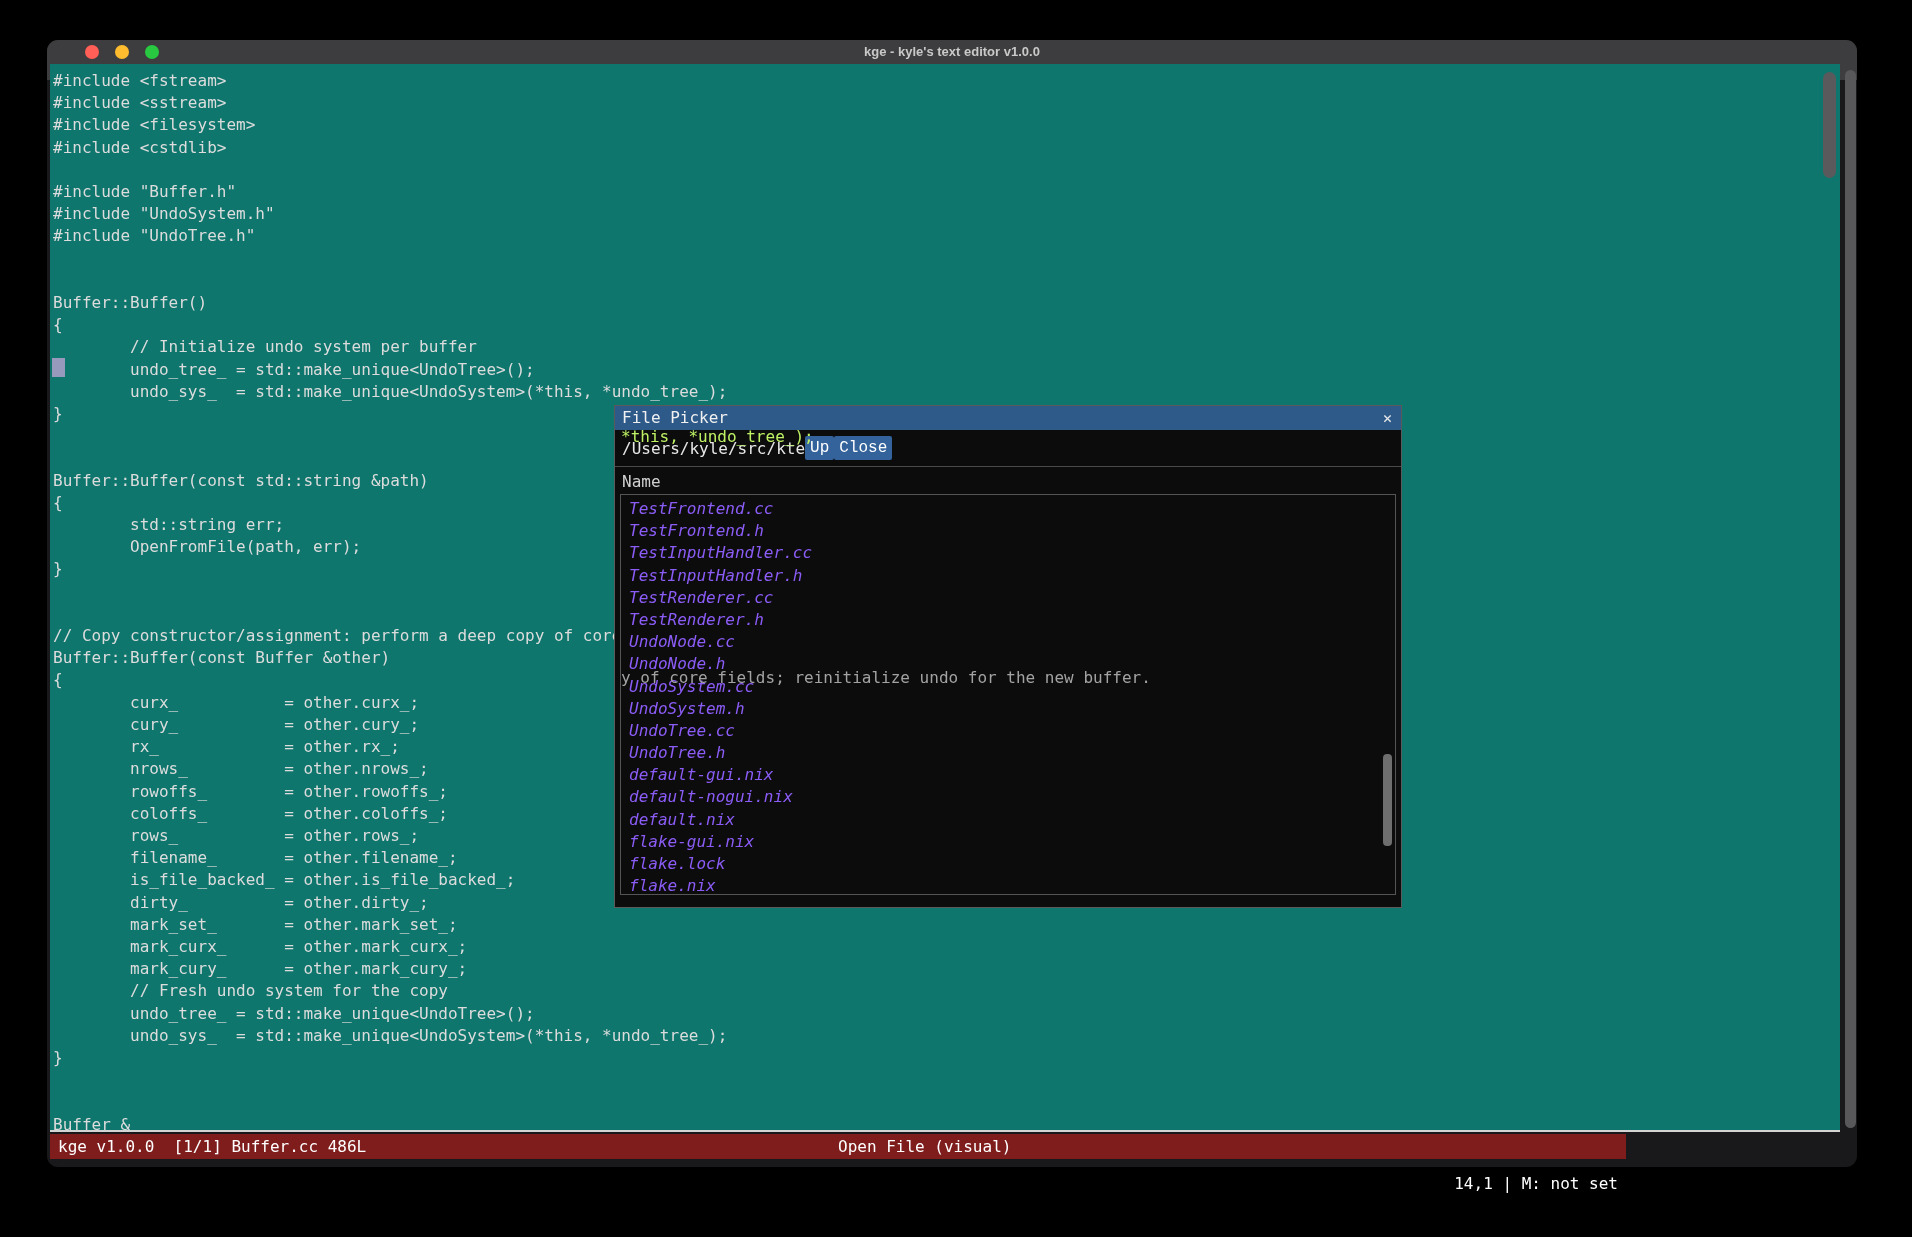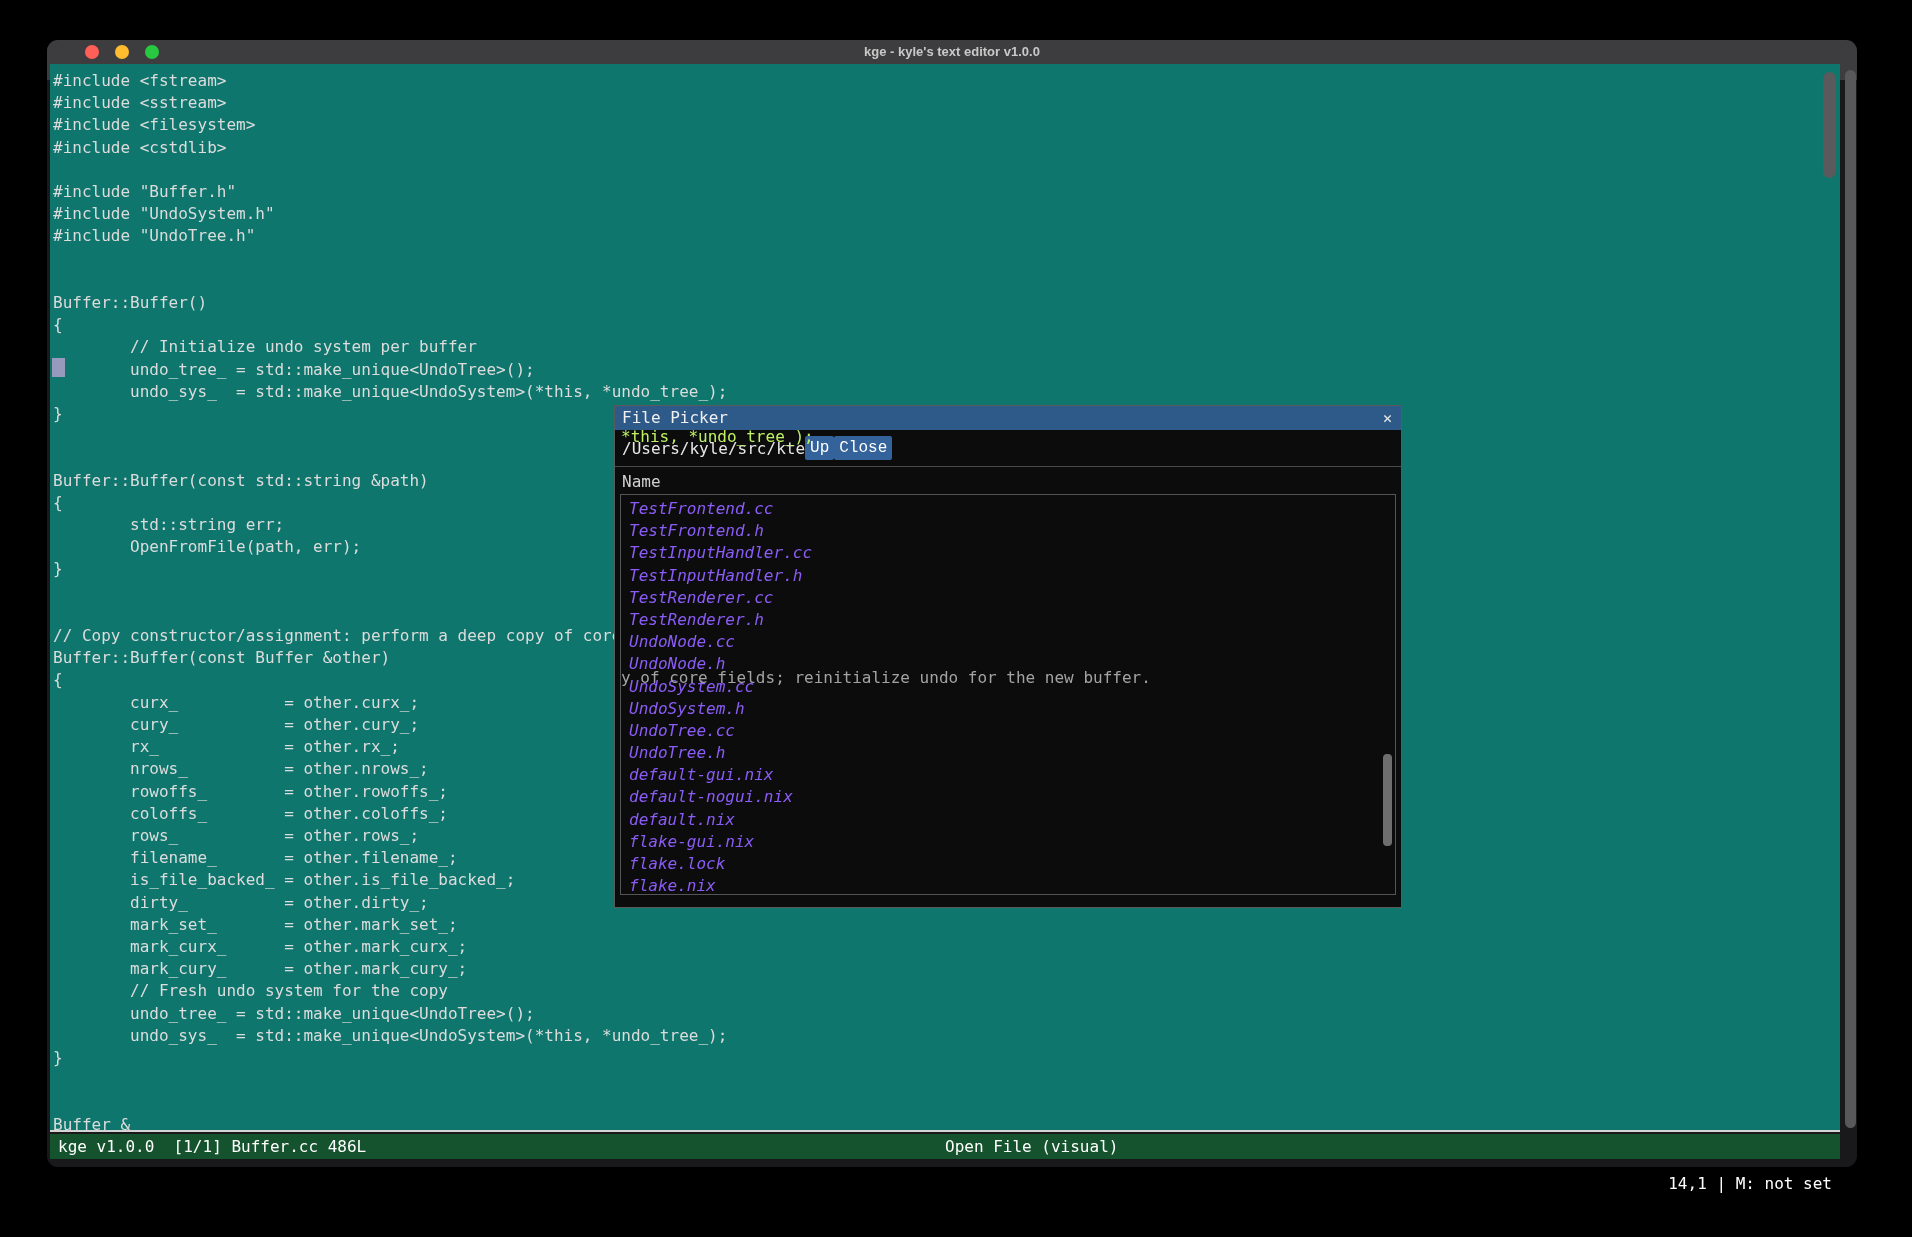--- a/index.html
+++ b/index.html
@@ -27,22 +27,22 @@
   .cursor { position:absolute; left:2px; top:294px; width:13px; height:19px;
             background:#9799bd; }
   .ed-thumb { position:absolute; left:1773px; top:8px; width:13px; height:106px;
               background:#5a5a5c; border-radius:7px; }
 
   .outer-bar { position:absolute; left:1798px; top:30px; width:11px; height:1058px;
                background:#58585a; border-radius:6px; }
 
   .status-sep { position:absolute; left:3px; top:1090px; width:1790px; height:2px;
                 background:#d4d4d4; }
-  .statusbar { position:absolute; left:3px; top:1094px; width:1790px; height:25px;
-               background:#14532d; color:#fff; font-size:16px; line-height:25px; }
+  .statusbar { position:absolute; left:3px; top:1094px; width:1576px; height:25px;
+               background:#7f1d1d; color:#fff; font-size:16px; line-height:25px; }
   .statusbar .s-left  { position:absolute; left:8px; top:0; white-space:pre; }
   .statusbar .s-center{ position:absolute; left:50%; top:0; white-space:pre; }
   .statusbar .s-right { position:absolute; right:8px; top:4px; white-space:pre;margin-top:33px; }
 
   .dialog { position:absolute; left:567px; top:365px; width:788px; height:503px;
             background:#0c0c0d; border:1px solid #5a5a5a; z-index:10; font-size:16px;padding-left:16px; }
   .d-titlebar { position:absolute; left:0; top:0; width:100%; height:24px;
                 background:#2e5a8a; color:#f0f0f0; line-height:24px; padding-left:7px;
                 z-index:3; }
   .d-close { position:absolute; right:9px; top:0; line-height:24px; font-size:15px;

